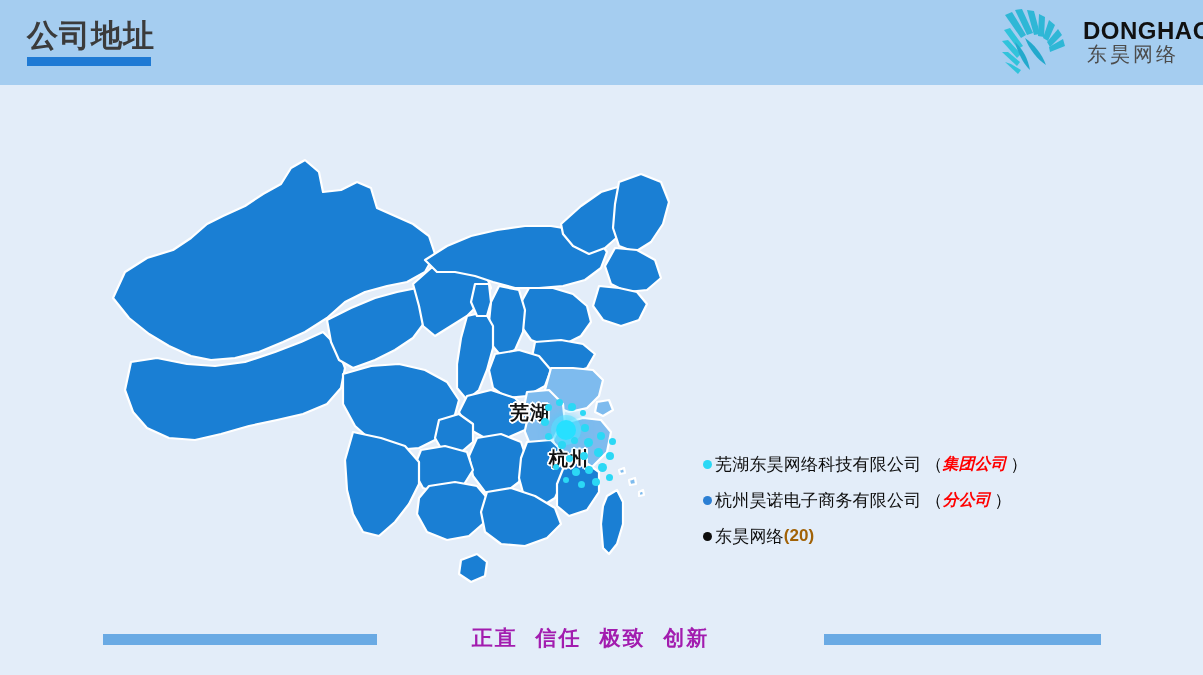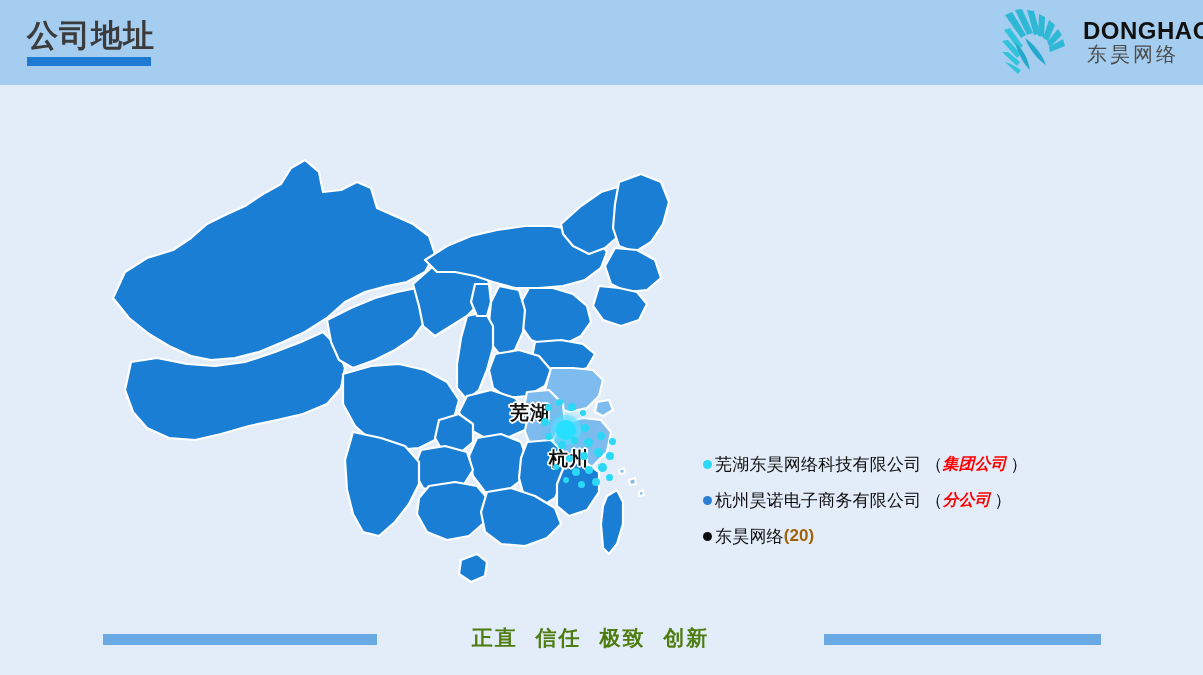--- a/index.html
+++ b/index.html
@@ -143,21 +143,21 @@
     background: #6aaae4;
   }
   #footer-bar-left { left: 103px; width: 274px; }
   #footer-bar-right { left: 824px; width: 277px; }
   #footer-slogan {
     position: absolute; left: 0; top: 4px;
     width: 1181px;
     text-align: center;
     font-size: 21px;
     font-weight: bold;
-    color: #4d7c0f;
+    color: #a21caf;
     letter-spacing: 2px;
     word-spacing: 10px;
   }
 </style>
 </head>
 <body>
 
 <div id="slide">
 
   <div id="header">

